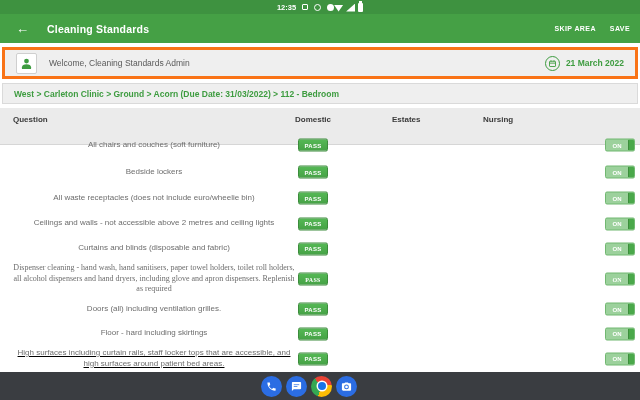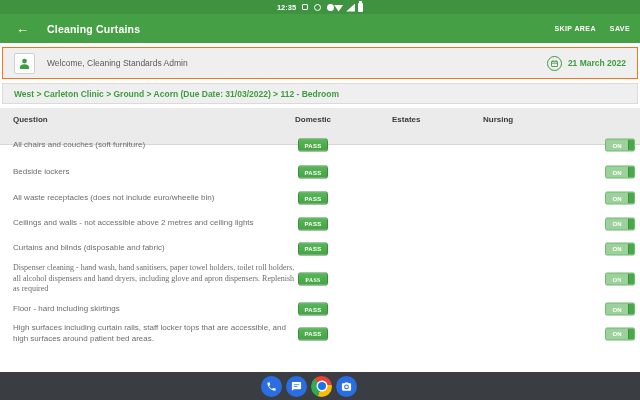--- a/index.html
+++ b/index.html
@@ -25,21 +25,21 @@
   
   .app-bar { position:absolute; top:14px; left:0; width:640px; height:29px;
     background:#45A045; display:flex; align-items:center; color:#fff; padding:0 10px; }
   .back-arrow { font-size:13px; line-height:1; margin:0 18px 0 6px; cursor:pointer; }
   .app-title { font-size:10.5px; font-weight:bold; letter-spacing:0.2px; }
   .app-actions { margin-left:auto; display:flex; gap:14px; }
   .app-action { font-size:7px; font-weight:bold; letter-spacing:0.4px; cursor:pointer; }
 
   
   .welcome-bar { position:absolute; top:47px; left:2px; width:636px; height:32px;
-    background:#EFEFEF; border:1px solid #f97316; display:flex; align-items:center; padding:0 11px; }
+    background:#EFEFEF; border:3px solid #f97316; display:flex; align-items:center; padding:0 11px; }
   .avatar-box { width:21px; height:21px; background:#fff; border:1px solid #CFCFCF; border-radius:2px;
     display:flex; align-items:center; justify-content:center; }
   .welcome-text { font-size:8.5px; color:#5A5A5A; margin-left:12px; }
   .date-wrap { margin-left:auto; display:flex; align-items:center; gap:6px;padding-left:21px; }
   .cal-circle { width:15px; height:15px; border:1.4px solid #3E9C40; border-radius:50%;
     display:flex; align-items:center; justify-content:center; }
   .date-text { font-size:8.5px; font-weight:bold; color:#3E9C40; }
 
   
   .breadcrumb-bar { position:absolute; top:83px; left:2px; width:636px; height:21px;
@@ -51,21 +51,21 @@
     background:#EBEBEB; border-bottom:1px solid #D6D6D6; }
   .th { position:absolute; top:0; height:23px; display:flex; align-items:center;
     font-size:8px; font-weight:bold; color:#3A3A3A; }
   .th-question { left:13px; }
   .th-domestic { left:295px; }
   .th-estates  { left:392px; }
   .th-nursing  { left:483px; }
 
   
   .rows { position:absolute; top:131px; left:0; width:640px; }
-  .q-row { position:relative; width:640px; display:flex; align-items:center; }
+  .q-row { position:relative; width:640px; display:flex; align-items:center;text-align:center; }
   .q-row:nth-child(1){ height:28px; } .q-row:nth-child(2){ height:26px; }
   .q-row:nth-child(3){ height:26px; } .q-row:nth-child(4){ height:25px; }
   .q-row:nth-child(5){ height:25px; } .q-row:nth-child(6){ height:36px;font-family:Liberation Serif, serif; }
   .q-row:nth-child(7){ height:24px; } .q-row:nth-child(8){ height:25px; }
   .q-row:nth-child(9){ height:25px;text-decoration:underline; }
   .q-text { margin-left:13px; width:282px; font-size:8px; line-height:10.5px; color:#6D6D6D; }
   .pass-btn { position:absolute; left:298px; top:50%; transform:translateY(-50%);
     width:30px; height:13px; background:linear-gradient(#55B855,#46A246);
     border:1px solid #3C8C3C; border-radius:2px; color:#fff; font-size:6px; font-weight:bold;
     display:flex; align-items:center; justify-content:center; letter-spacing:0.3px; cursor:pointer; }
@@ -103,21 +103,21 @@
     </div>
     <div class="sb-right">
       <span class="wifi"></span>
       <span class="signal"></span>
       <span class="battery"></span>
     </div>
   </div>
 
   <div class="app-bar">
     <span class="back-arrow">←</span>
-    <span class="app-title">Cleaning Curtains</span>
+    <span class="app-title">Cleaning Standards</span>
     <div class="app-actions">
       <span class="app-action">SKIP AREA</span>
       <span class="app-action">SAVE</span>
     </div>
   </div>
 
   <div class="welcome-bar">
     <span class="avatar-box">
       <svg width="13" height="13" viewBox="0 0 24 24">
         <circle cx="12" cy="7.5" r="4.4" fill="#3E9C40"></circle>
@@ -192,20 +192,28 @@
     </div>
     <div class="q-row">
       <span class="q-text">Dispenser cleaning - hand wash, hand sanitisers, paper towel holders, toilet roll holders, all alcohol dispensers and hand dryers, including glove and apron dispensers. Replenish as required</span>
       <span class="pass-btn">PASS</span>
       <span class="toggle">
           <span class="toggle-label">ON</span>
           <span class="toggle-thumb"></span>
         </span>
     </div>
     <div class="q-row">
+      <span class="q-text">Doors (all) including ventilation grilles.</span>
+      <span class="pass-btn">PASS</span>
+      <span class="toggle">
+          <span class="toggle-label">ON</span>
+          <span class="toggle-thumb"></span>
+        </span>
+    </div>
+    <div class="q-row">
       <span class="q-text">Floor - hard including skirtings</span>
       <span class="pass-btn">PASS</span>
       <span class="toggle">
           <span class="toggle-label">ON</span>
           <span class="toggle-thumb"></span>
         </span>
     </div>
     <div class="q-row">
       <span class="q-text">High surfaces including curtain rails, staff locker tops that are accessible, and high surfaces around patient bed areas.</span>
       <span class="pass-btn">PASS</span>

